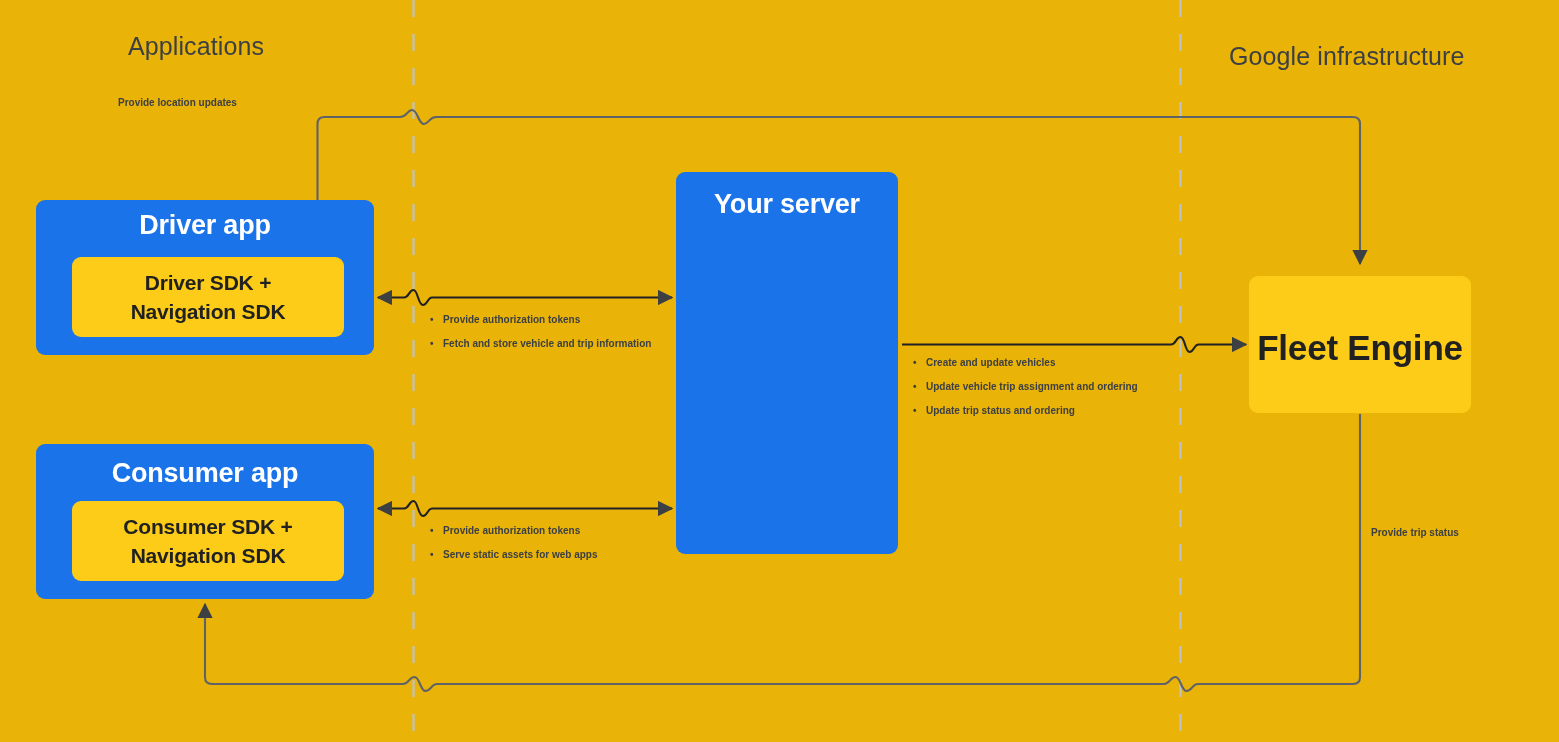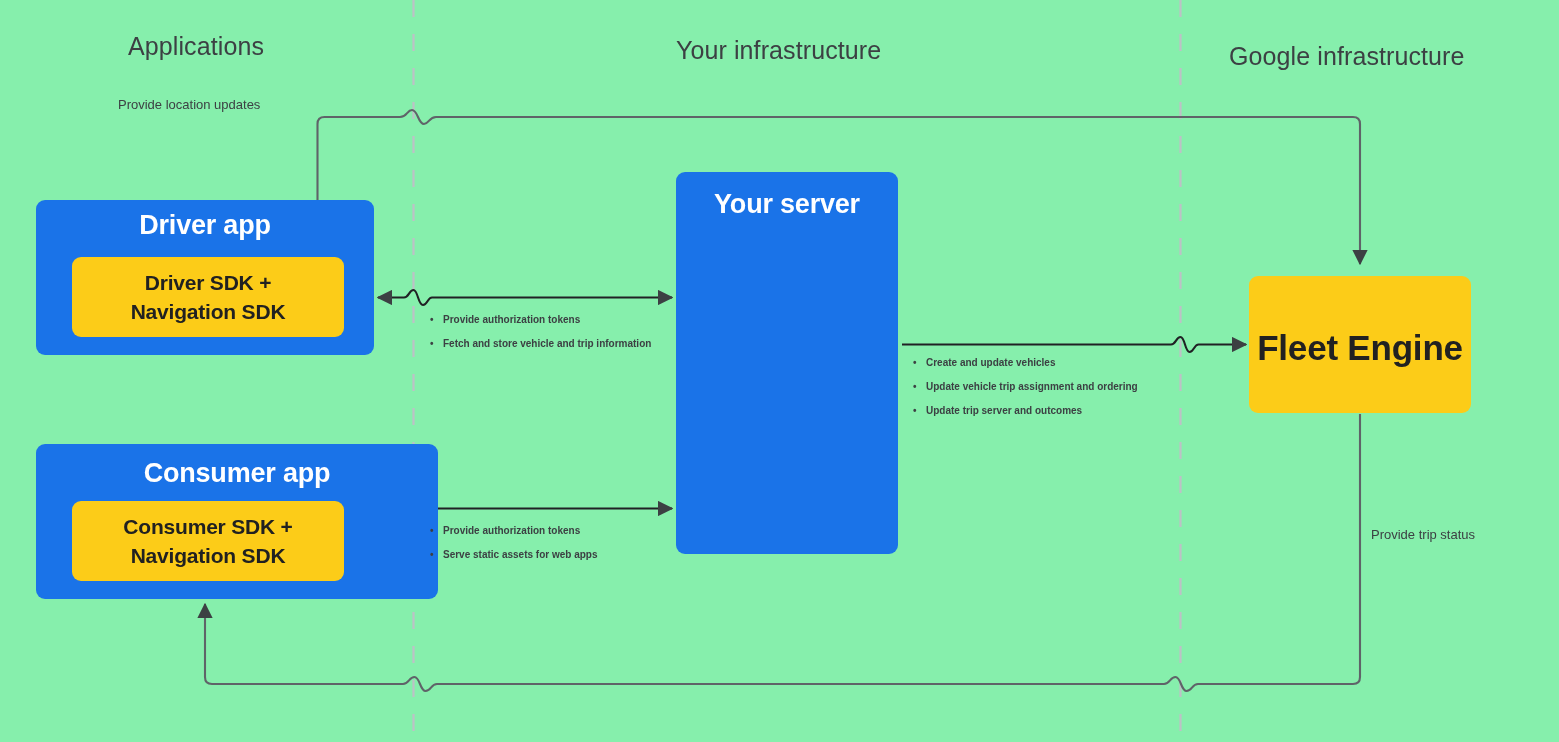--- a/index.html
+++ b/index.html
@@ -8,21 +8,21 @@
     background: #ffffff;
   }
   body {
     font-family: "Liberation Sans", sans-serif;
     -webkit-font-smoothing: antialiased;
   }
   #canvas {
     position: relative;
     width: 1559px;
     height: 742px;
-    background: #86efac;
+    background: #eab308;
     overflow: hidden;
   }
   #wires {
     position: absolute;
     left: 0;
     top: 0;
     width: 1559px;
     height: 742px;
     pointer-events: none;
   }
@@ -78,22 +78,22 @@
     text-align: center;
     color: #212121;
     font-size: 35px;
     font-weight: bold;
     letter-spacing: -0.2px;
   }
 
   
   .edge-label {
     position: absolute;
-    font-size: 13px;
-    font-weight: normal;
+    font-size: 10px;
+    font-weight: bold;
     color: #3c4043;
     white-space: nowrap;
     text-align: right;
   }
   .bullet-list {
     position: absolute;
     font-size: 10px;
     font-weight: bold;
     color: #3c4043;
     line-height: 24px;
@@ -178,32 +178,31 @@
                C 1170 677 1170 684 1164 684
                L 437 684
                C 431 684 431 691 425.5 691
                C 420 691 420 677 414.5 677
                C 409 677 409 684 403 684
                L 212 684 Q 205 684 205 677 L 205 604" fill="none" stroke="#5f6368" stroke-width="2.1" marker-end="url(#arrowEnd)"></path>
     </g>
   </svg>
 
   <div class="col-header" style="left:128px; top:32px;">Applications</div>
-  <div class="col-header" style="left:676px; top:36px;">Your infrastructure</div>
   <div class="col-header" style="left:1229px; top:42px;text-align:right;">Google infrastructure</div>
 
   <div class="node node-blue" style="left:36px; top:200px; width:338px; height:155px;">
     <div class="node-title-white" style="top:10px;">Driver app</div>
     <div class="node node-yellow" style="left:36px; top:57px; width:272px; height:80px;">
       <div class="node-title-dark" style="top:11px;">Driver SDK +</div>
       <div class="node-title-dark" style="top:40px;">Navigation SDK</div>
     </div>
   </div>
 
-  <div class="node node-blue" style="left:36px; top:444px; width:402px; height:155px;text-decoration:underline;">
+  <div class="node node-blue" style="left:36px; top:444px; width:338px; height:155px;text-decoration:underline;">
     <div class="node-title-white" style="top:14px;">Consumer app</div>
     <div class="node node-yellow" style="left:36px; top:57px; width:272px; height:80px;">
       <div class="node-title-dark" style="top:11px;">Consumer SDK +</div>
       <div class="node-title-dark" style="top:40px;">Navigation SDK</div>
     </div>
   </div>
 
   <div class="node node-blue" style="left:676px; top:172px; width:222px; height:382px;">
     <div class="node-title-white" style="top:17px;">Your server</div>
   </div>
@@ -227,17 +226,17 @@
     <ul>
       <li>Provide authorization tokens</li>
       <li>Serve static assets for web apps</li>
     </ul>
   </div>
 
   <div class="bullet-list" style="left:913px; top:351px; width:248px;">
     <ul>
       <li>Create and update vehicles</li>
       <li>Update vehicle trip assignment and ordering</li>
-      <li>Update trip server and outcomes</li>
+      <li>Update trip status and ordering</li>
     </ul>
   </div>
 
 </div>
 
 </body></html>

